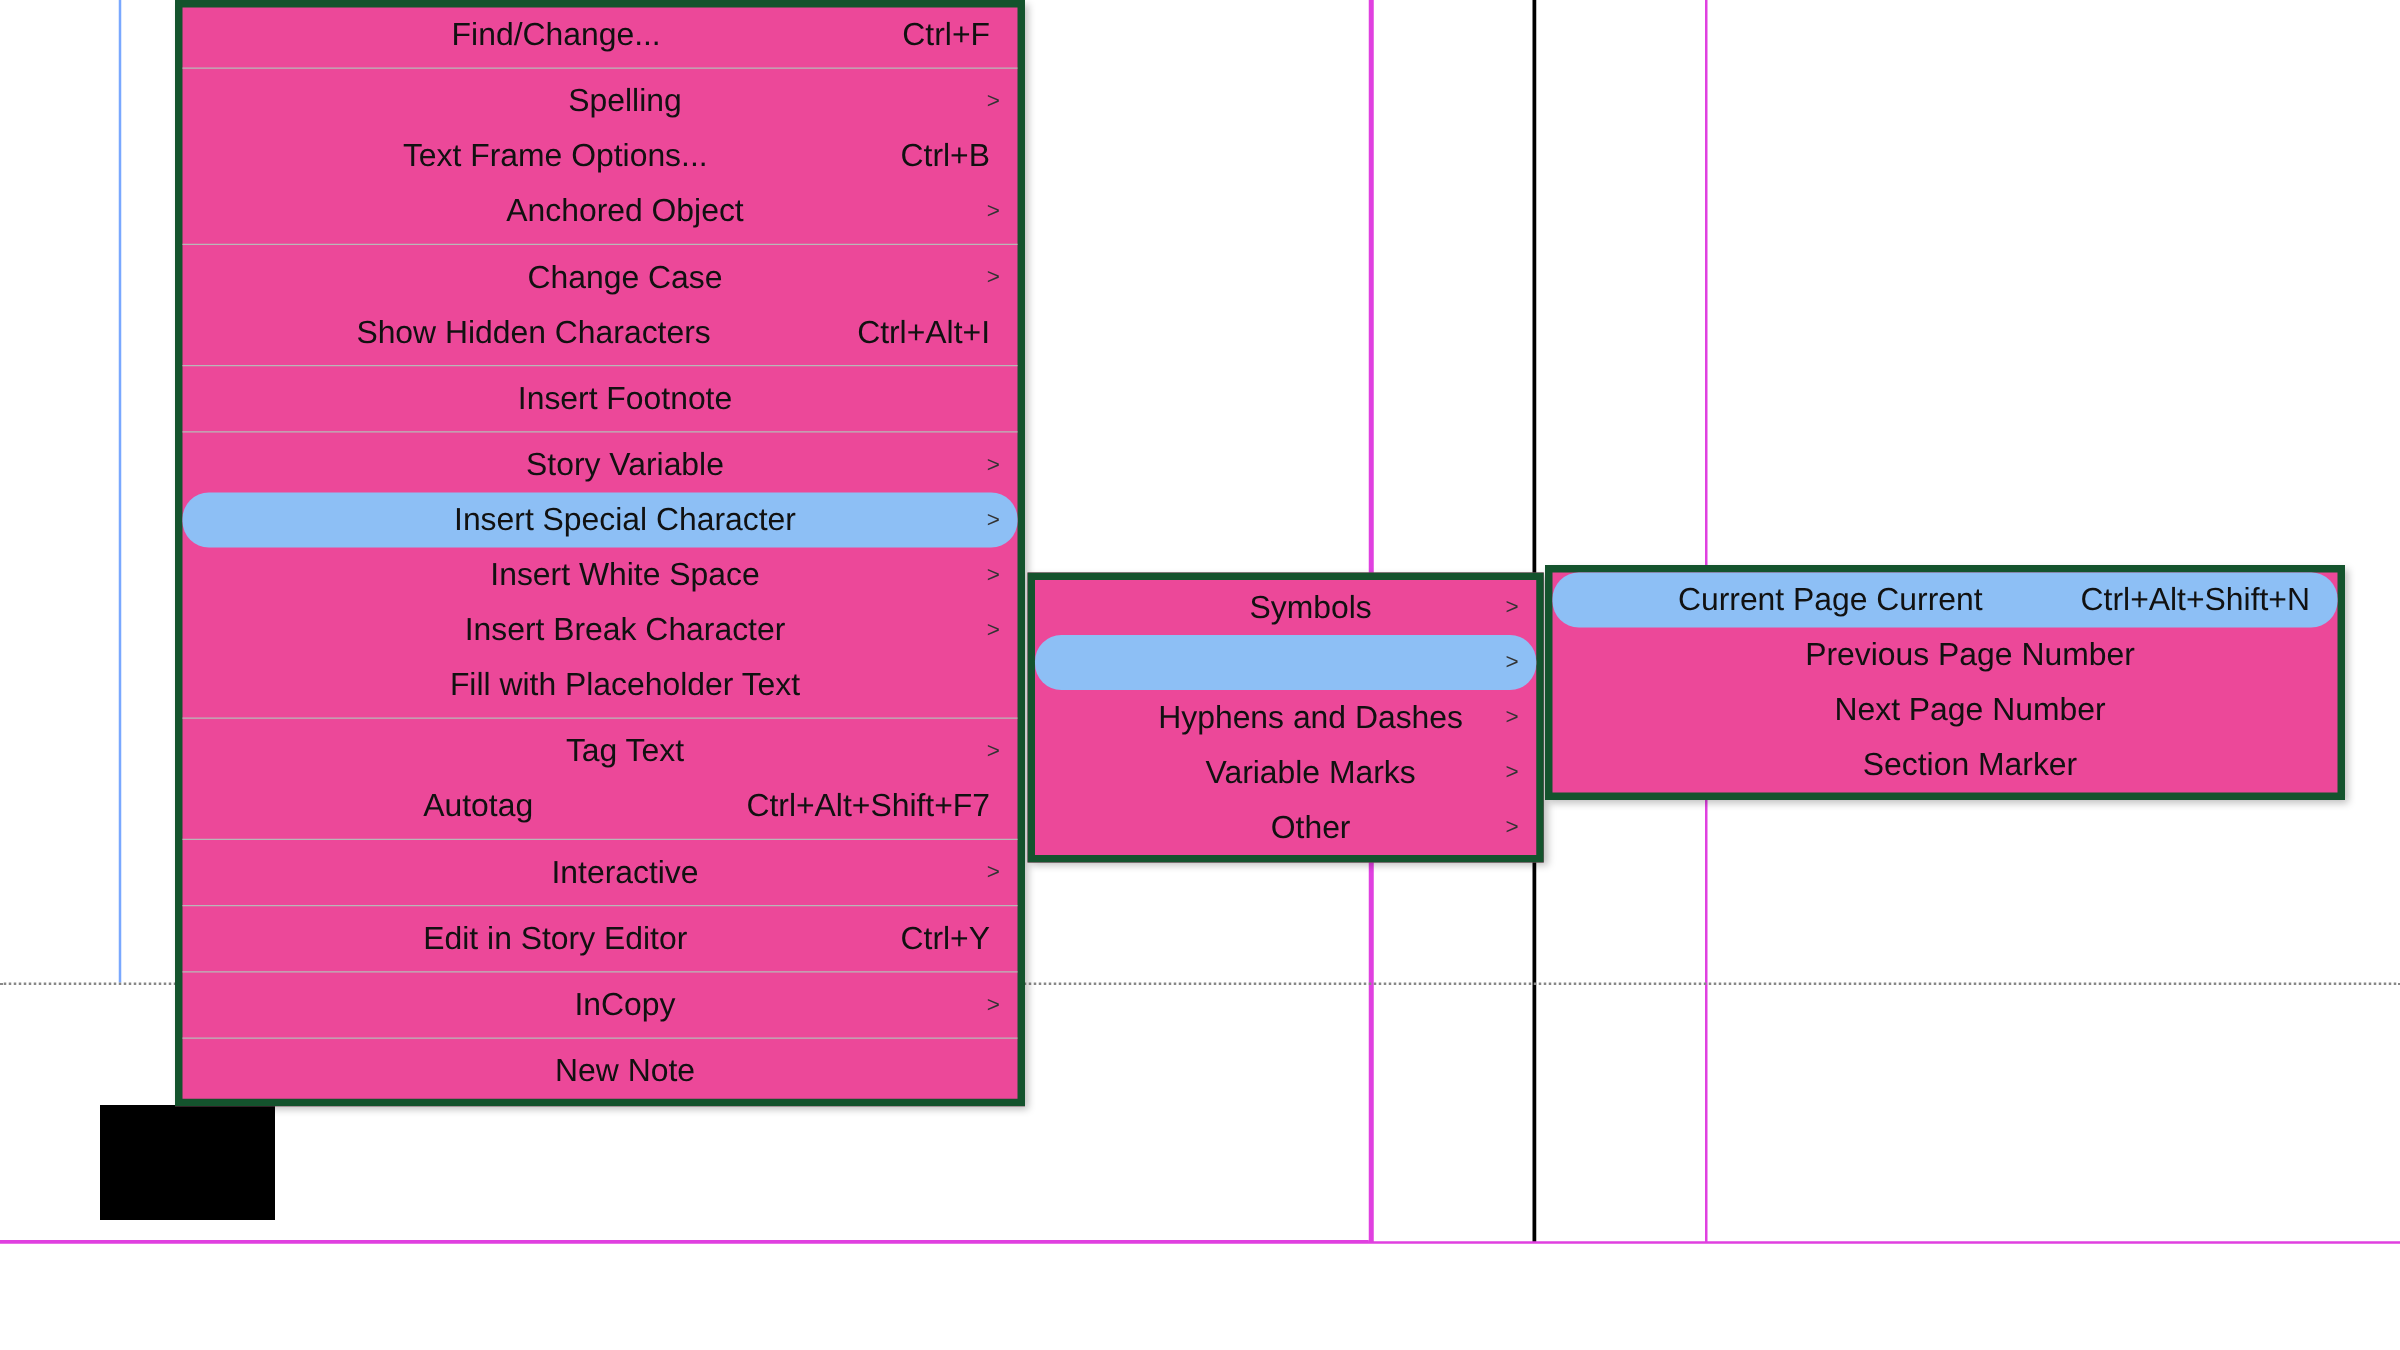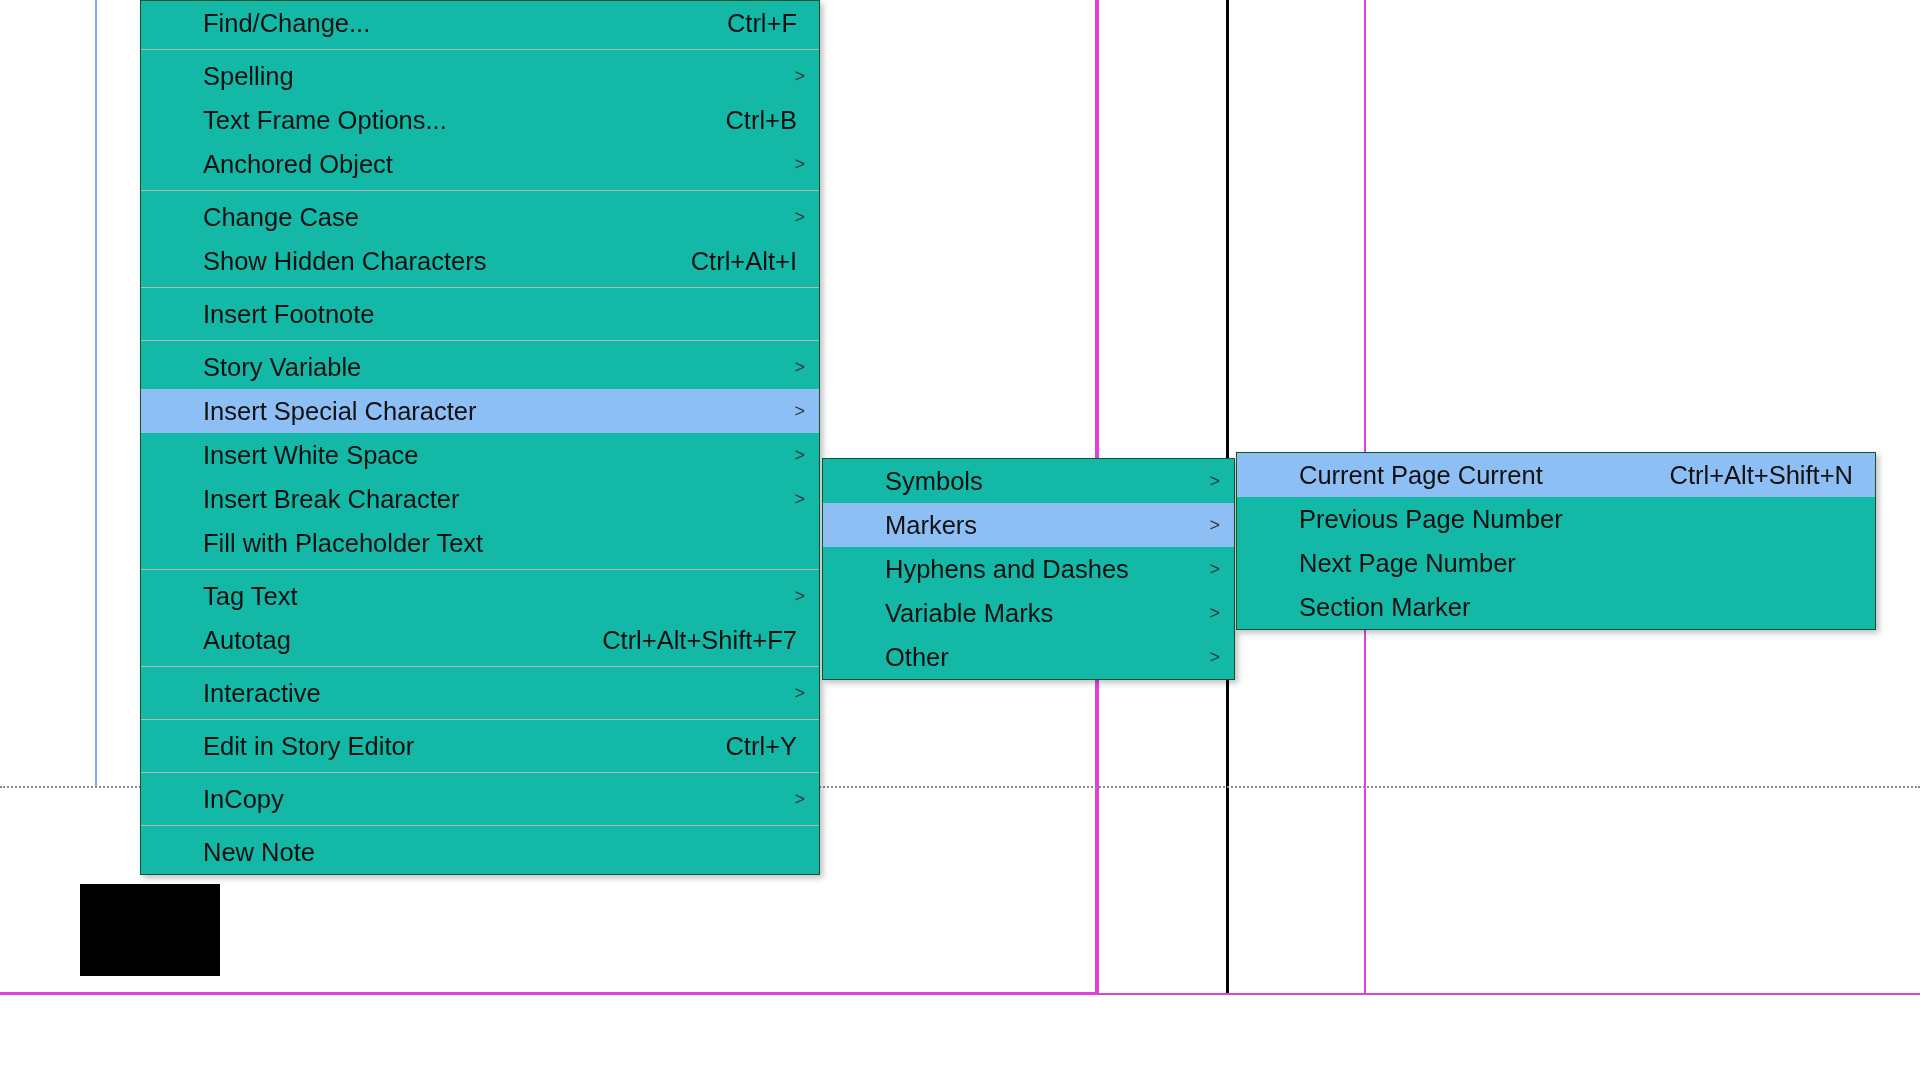--- a/index.html
+++ b/index.html
@@ -48,35 +48,36 @@
   }
 
   .black-box {
     position:absolute; left:80px; top:884px; width:140px; height:92px;
     background:#000;
   }
 
   
   .menu {
     position: absolute;
-    background: #14b8a6;
-    border: 1px solid #14532d;
+    background: #ec4899;
+    border: 6px solid #14532d;
     box-shadow: 3px 3px 6px rgba(0,0,0,.25);
     font-size: 25.5px;
     color: #111;
+    text-align: center;
   }
   .menu-item {
     display: flex;
     align-items: center;
     height: 44px;
     padding: 0 22px 0 62px;
     white-space: nowrap;
     position: relative;
   }
-  .menu-item.highlight { background:#8dbff5; }
+  .menu-item.highlight { background:#8dbff5;border-radius:21px; }
   .menu-item .label { flex: 1; }
   .menu-item .shortcut { margin-left: 40px; color:#111; }
   .menu-item .chev {
     position:absolute; right:14px; top:50%; transform:translateY(-50%);
     font-size:18px; color:#333;
   }
   .sep { height:1px; background:#b8b8b8; margin:4px 0; }
 
   
   #m1 { left:140px; top:0;   width:680px; }
@@ -176,21 +177,20 @@
     <div class="menu-item">
       <span class="label">New Note</span>
     </div>
   </div>
 <div id="m2" class="menu">
     <div class="menu-item">
       <span class="label">Symbols</span>
       <span class="chev">&gt;</span>
     </div>
     <div class="menu-item highlight">
-      <span class="label">Markers</span>
       <span class="chev">&gt;</span>
     </div>
     <div class="menu-item">
       <span class="label">Hyphens and Dashes</span>
       <span class="chev">&gt;</span>
     </div>
     <div class="menu-item">
       <span class="label">Variable Marks</span>
       <span class="chev">&gt;</span>
     </div>

